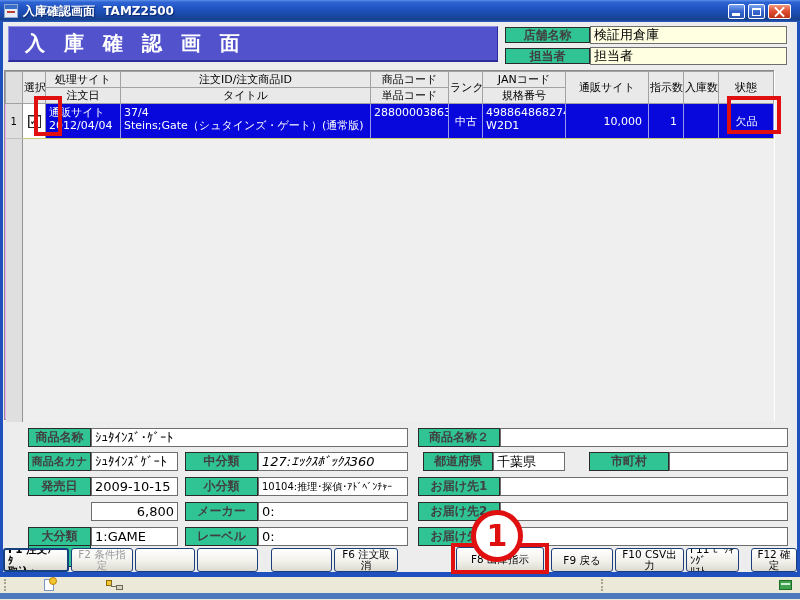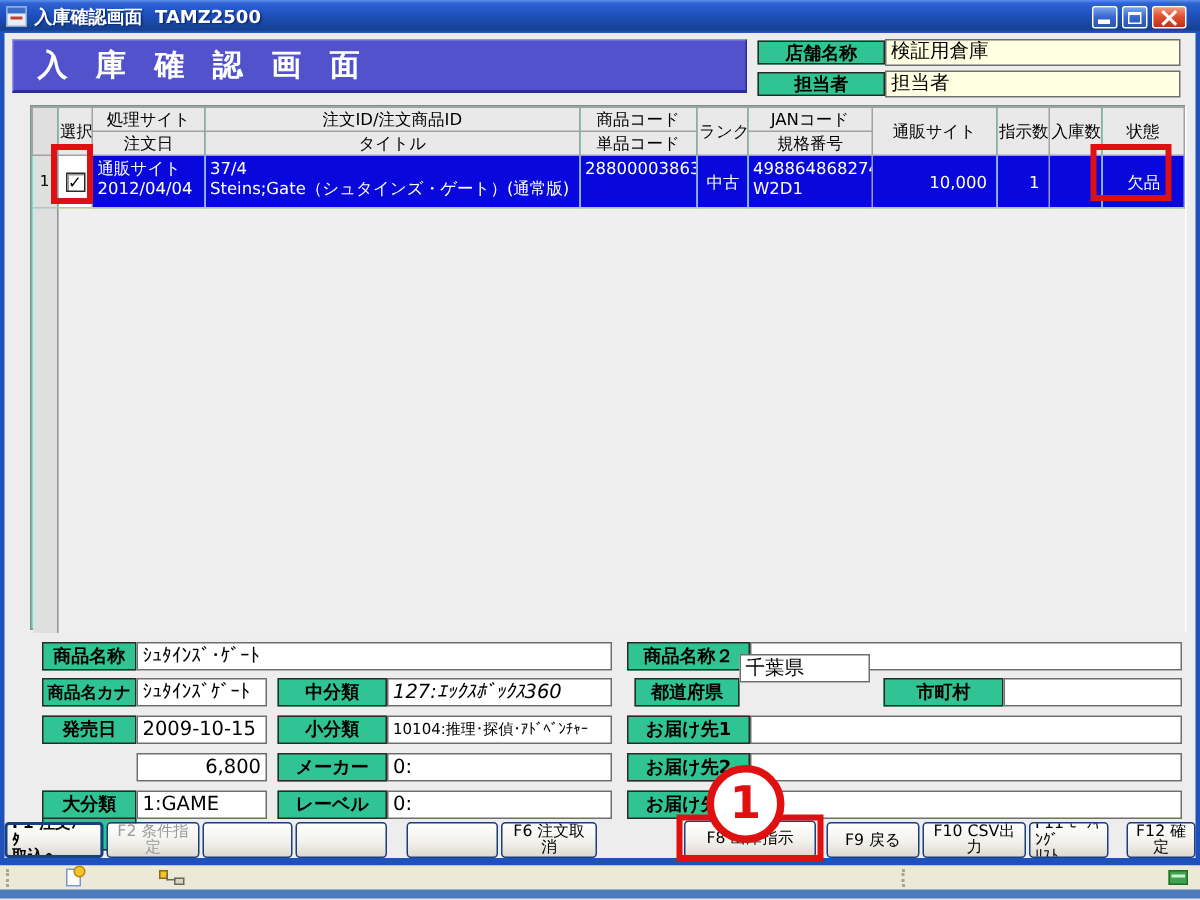--- a/index.html
+++ b/index.html
@@ -27,27 +27,27 @@
   .winbody { left:0; top:22px; width:800px; height:550px; background:#EDEDED;
     border-left:3px solid #1E50BE; border-right:3px solid #1E50BE; }
   .winbottom { left:0; top:572px; width:800px; height:5px; background:#1E50BE; }
 
   
   .banner { left:8px; top:26px; width:490px; height:36px; background:#5252CC;
     border-top:1px solid #9090E8; border-left:1px solid #9090E8;
     border-bottom:2px solid #2C2C9A; border-right:1px solid #2C2C9A;
     color:#fff; font-weight:bold; font-size:20px; letter-spacing:6px;
     line-height:33px; padding-left:16px; }
-  .glabel { background:#30C494; color:#000000; font-weight:bold; text-align:center;
+  .glabel { background:#30C494; color:#404040; font-weight:bold; text-align:center;
     border:1px solid #2A2A2A; font-size:12px; }
   .fval { background:#fff; border:1px solid #6E6E6E; font-size:13px; padding:0 3px; overflow:hidden; white-space:nowrap; }
   .cream { background:#FFFFE1; }
 
   
-  .gridbox { left:20px; top:70px; width:770px; height:350px; background:#5eead4;
+  .gridbox { left:4px; top:70px; width:770px; height:350px; background:#f0abfc;
     border:1px solid #8A8A8A; box-shadow:1px 1px 0 #FFFFFF; }
   table.grid { border-collapse:collapse; table-layout:fixed; width:768px; }
   table.grid th { background:#E9E9E9; border:1px solid #A2A2A2; font-weight:normal;
     font-size:11px; padding:0 1px; height:14px; text-align:center; overflow:hidden; white-space:nowrap; }
   table.grid td.rowhead { background:#DFDFDF; border-right:1px solid #949494; border-bottom:1px solid #C0C0C0; text-align:center; font-size:10px; }
   td.bluecell { background:#0808DC; color:#fff; border-right:1px solid #9898E8; border-bottom:1px solid #C8C870;
     font-size:11px; line-height:13px; padding:2px 2px 0 3px; vertical-align:top; overflow:hidden; white-space:nowrap; }
   td.selcell { background:#FFFFFF; border-right:1px solid #949494; border-bottom:1px solid #C8C870; text-align:center; vertical-align:middle; }
   td.filler { background:#EFEFEF; border:none; }
   .cb { display:inline-block; width:13px; height:13px; background:#fff; border:1px solid #2A2A2A;
@@ -204,21 +204,21 @@
 
   <div class="abs glabel" style="left:28px;top:527px;width:63px;height:19px;line-height:17px;">大分類</div>
   <div class="abs fval" style="left:91px;top:527px;width:87px;height:19px;line-height:17px;">1:GAME</div>
   <div class="abs glabel" style="left:185px;top:527px;width:73px;height:19px;line-height:17px;">レーベル</div>
   <div class="abs fval" style="left:258px;top:527px;width:150px;height:19px;line-height:17px;">0:</div>
 
   <div class="abs glabel" style="left:418px;top:428px;width:82px;height:19px;line-height:17px;">商品名称２</div>
   <div class="abs fval" style="left:500px;top:428px;width:288px;height:19px;line-height:17px;"></div>
 
   <div class="abs glabel" style="left:423px;top:452px;width:70px;height:19px;line-height:17px;">都道府県</div>
-  <div class="abs fval" style="left:493px;top:436px;width:87px;height:19px;line-height:17px;">千葉県</div>
+  <div class="abs fval" style="left:493px;top:452px;width:72px;height:19px;line-height:17px;">千葉県</div>
   <div class="abs glabel" style="left:589px;top:452px;width:80px;height:19px;line-height:17px;">市町村</div>
   <div class="abs fval" style="left:669px;top:452px;width:119px;height:19px;line-height:17px;"></div>
 
   <div class="abs glabel" style="left:418px;top:477px;width:82px;height:19px;line-height:17px;">お届け先1</div>
   <div class="abs fval" style="left:500px;top:477px;width:288px;height:19px;line-height:17px;"></div>
 
   <div class="abs glabel" style="left:418px;top:502px;width:82px;height:19px;line-height:17px;">お届け先2</div>
   <div class="abs fval" style="left:500px;top:502px;width:288px;height:19px;line-height:17px;"></div>
 
   <div class="abs glabel" style="left:418px;top:527px;width:82px;height:19px;line-height:17px;">お届け先3</div>

